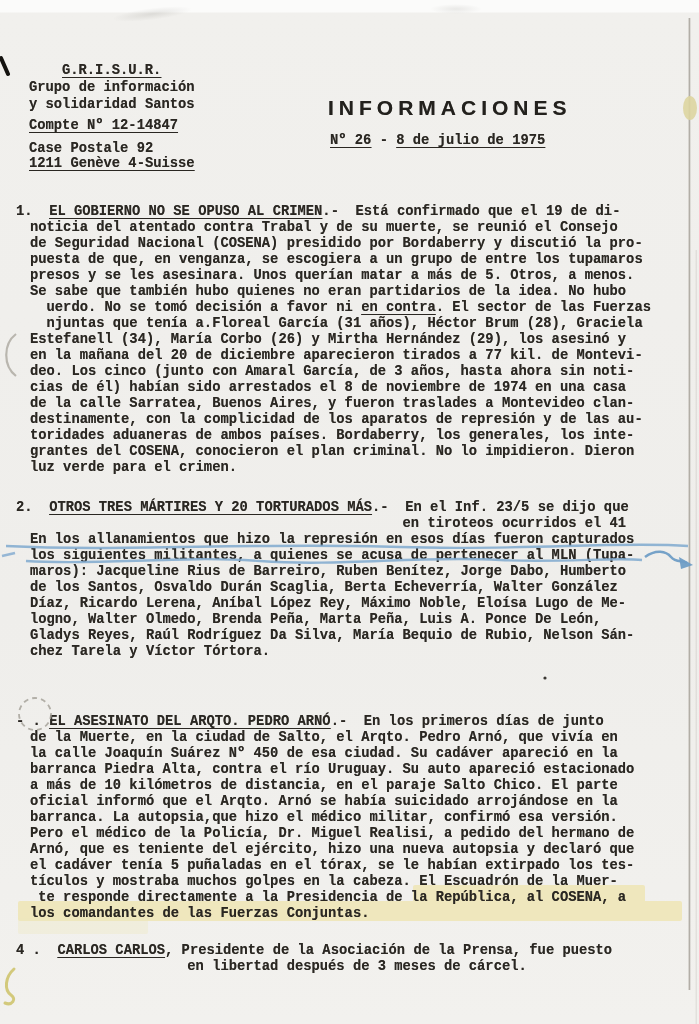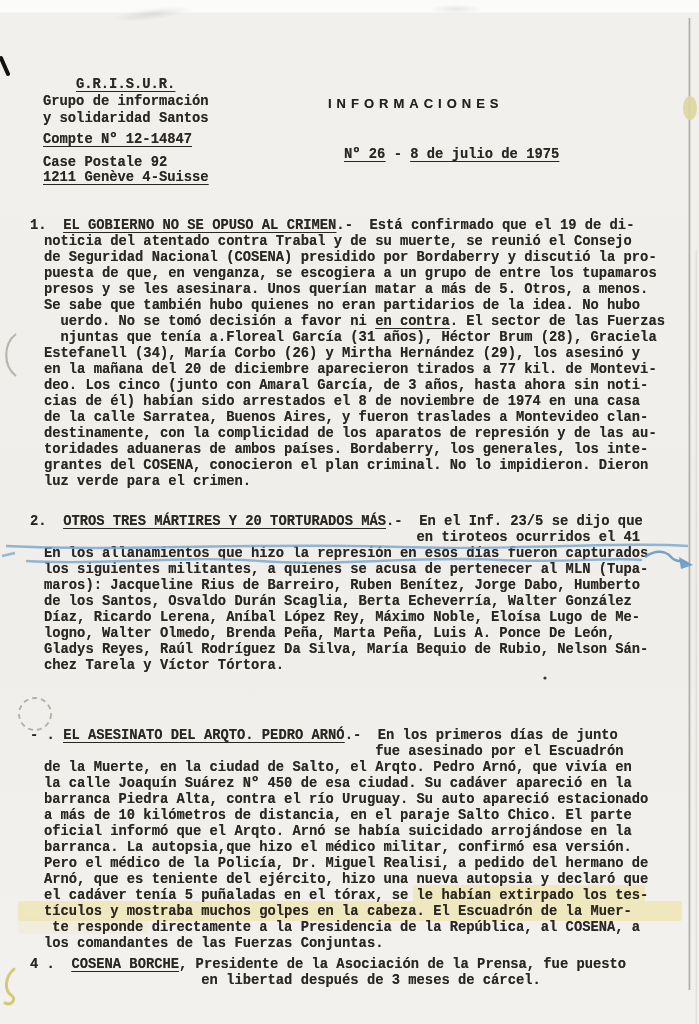--- a/index.html
+++ b/index.html
@@ -2,31 +2,31 @@
 <html lang="es"><head>
 <meta charset="utf-8">
 <style>
   html,body{margin:0;padding:0;background:#9a9a9a;}
   .page{
     position:relative;width:699px;height:1024px;overflow:hidden;
     background:linear-gradient(180deg,#fbfbfa 0,#fbfbfa 12px,#f1f0ed 13px,#efeeeb 60%,#f2f1ee 100%);
     font-family:"Liberation Mono","DejaVu Sans Mono",monospace;
   }
   .tw{ 
-    position:absolute;margin:16px;
+    position:absolute;margin:2px;
     font:700 13.8px/16px "Liberation Mono","DejaVu Sans Mono",monospace;
     color:#2a2722;white-space:pre;
     text-shadow:0 0 .5px rgba(42,39,34,.55);
   }
   pre.sec{left:28px;text-indent:-14px;z-index:2;}
   .u{text-decoration:underline;text-decoration-thickness:1.4px;text-underline-offset:2.5px;}
   .masthead-title{
     position:absolute;left:328px;top:96px;
     font-family:"Liberation Sans","DejaVu Sans",sans-serif;font-weight:700;
-    font-size:13px;letter-spacing:5px;color:#23211d;
+    font-size:21px;letter-spacing:5px;color:#23211d;
     text-shadow:0 0 .6px rgba(35,33,29,.5);white-space:pre;
   }
   .issue-line{left:328px;top:131px;}
   .hl{position:absolute;background:#efe7bd;z-index:1;border-radius:2px;}
   .overlay{position:absolute;left:0;top:0;z-index:3;pointer-events:none;}
   .smudge{position:absolute;border-radius:50%;z-index:1;
     background:radial-gradient(closest-side,rgba(150,148,142,.45),rgba(150,148,142,0));}
 </style>
 </head>
 <body>
@@ -73,35 +73,34 @@
 </span><span>En los allanamientos que hizo la represión en esos días fueron capturados
 los siguientes militantes, a quienes se acusa de pertenecer al MLN (Tupa-
 maros): Jacqueline Rius de Barreiro, Ruben Benítez, Jorge Dabo, Humberto
 de los Santos, Osvaldo Durán Scaglia, Berta Echeverría, Walter González
 Díaz, Ricardo Lerena, Aníbal López Rey, Máximo Noble, Eloísa Lugo de Me-
 logno, Walter Olmedo, Brenda Peña, Marta Peña, Luis A. Ponce De León,
 Gladys Reyes, Raúl Rodríguez Da Silva, María Bequio de Rubio, Nelson Sán-
 chez Tarela y Víctor Tórtora.</span></pre>
 
   <pre class="tw sec" style="top:712px;"><span>- . </span><span class="u">EL ASESINATO DEL ARQTO. PEDRO ARNÓ</span><span>.-  </span><span>En los primeros días de junto
-</span><span>                                        fue asesinado por el Escuadrón
 </span><span>de la Muerte, en la ciudad de Salto, el Arqto. Pedro Arnó, que vivía en
 la calle Joaquín Suárez Nº 450 de esa ciudad. Su cadáver apareció en la
 barranca Piedra Alta, contra el río Uruguay. Su auto apareció estacionado
 a más de 10 kilómetros de distancia, en el paraje Salto Chico. El parte
 oficial informó que el Arqto. Arnó se había suicidado arrojándose en la
 barranca. La autopsia,que hizo el médico militar, confirmó esa versión.
 Pero el médico de la Policía, Dr. Miguel Realisi, a pedido del hermano de
 Arnó, que es teniente del ejército, hizo una nueva autopsia y declaró que
 el cadáver tenía 5 puñaladas en el tórax, se le habían extirpado los tes-
 tículos y mostraba muchos golpes en la cabeza. El Escuadrón de la Muer-
  te responde directamente a la Presidencia de la República, al COSENA, a
 los comandantes de las Fuerzas Conjuntas.</span></pre>
 
-  <pre class="tw sec" style="top:941px;"><span>4 .  </span><span class="u">COSENA BORCHE</span><span>, Presidente de la Asociación de la Prensa, fue puesto
+  <pre class="tw sec" style="top:941px;"><span>4 .  </span><span class="u">CARLOS CARLOS</span><span>, Presidente de la Asociación de la Prensa, fue puesto
                    en libertad después de 3 meses de cárcel.</span></pre>
 
   <svg class="overlay" width="699" height="1024" viewBox="0 0 699 1024">
 
     <rect x="688.6" y="18" width="1.7" height="972" fill="#a29d95" opacity="0.8"></rect>
     <rect x="695.6" y="250" width="1.2" height="774" fill="#b9b5ae" opacity="0.35"></rect>
     <ellipse cx="690" cy="108" rx="7" ry="12" fill="#ddd5a0" opacity="0.9"></ellipse>
 
     <path d="M1,58 L8,74" stroke="#14120f" stroke-width="4" stroke-linecap="round" fill="none"></path>
 

